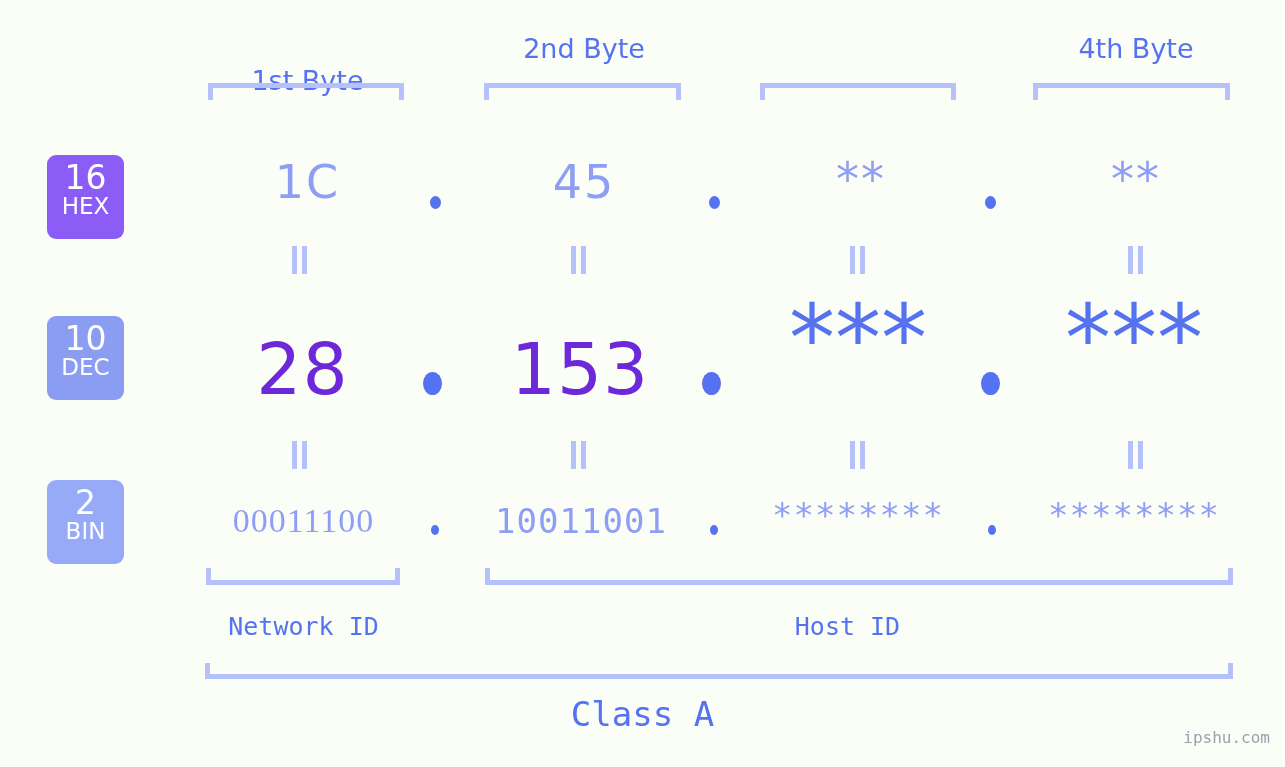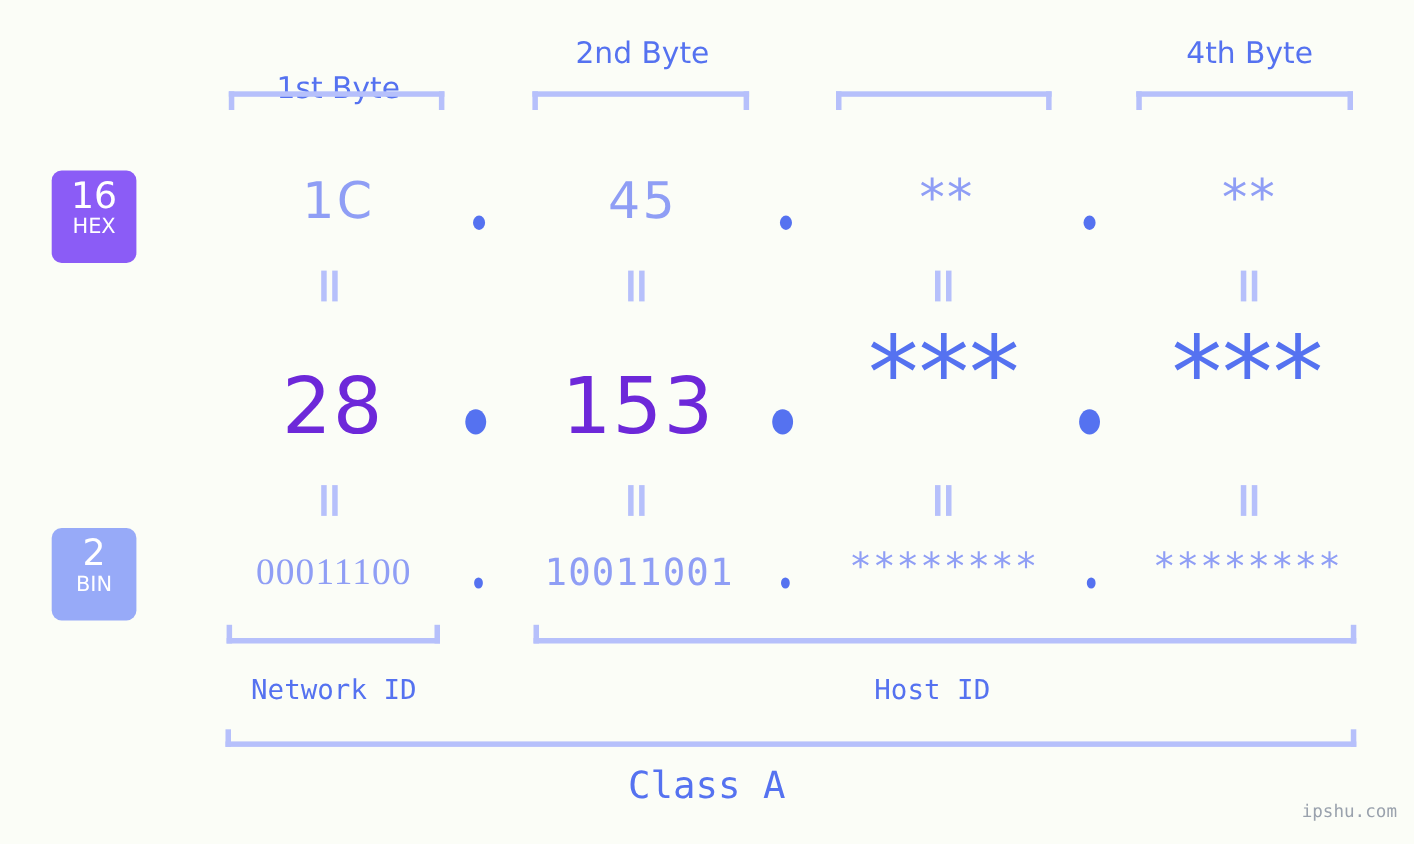--- a/index.html
+++ b/index.html
@@ -68,21 +68,21 @@
     padding-top: 6px;
   }
   .badge .num {
     display: block;
     font-size: 33px;
     line-height: 33px;
     font-weight: 400;
   }
   .badge .abbr {
     display: block;
-    font-size: 19px;
+    font-size: 23px;
     line-height: 22px;
     font-weight: 400;
     margin-top: 1px;
   }
 
   
   .row-cell {
     position: absolute;
     text-align: center;
     white-space: nowrap;
@@ -224,20 +224,24 @@
   <div class="top-bracket" style="left:208px; width:196px;"></div>
   <div class="top-bracket" style="left:484px; width:197px;"></div>
   <div class="top-bracket" style="left:760px; width:196px;"></div>
   <div class="top-bracket" style="left:1033px; width:197px;"></div>
 
   <div class="badge" style="top:155px; height:84px; background:#8b5cf6;">
     <span class="num">16</span>
     <span class="abbr">HEX</span>
   </div>
 
+  <div class="badge" style="top:316px; height:84px; background:#8b9cf3;">
+    <span class="num">10</span>
+    <span class="abbr">DEC</span>
+  </div>
 
   <div class="badge" style="top:480px; height:84px; background:#97aaf8;">
     <span class="num">2</span>
     <span class="abbr">BIN</span>
   </div>
 
   <div class="row-cell hex-val" style="left:200px; width:215px;">1C</div>
   <div class="dot dot-hex" style="left:430px;"></div>
 
   <div class="row-cell hex-val" style="left:478px; width:212px;">45</div>

